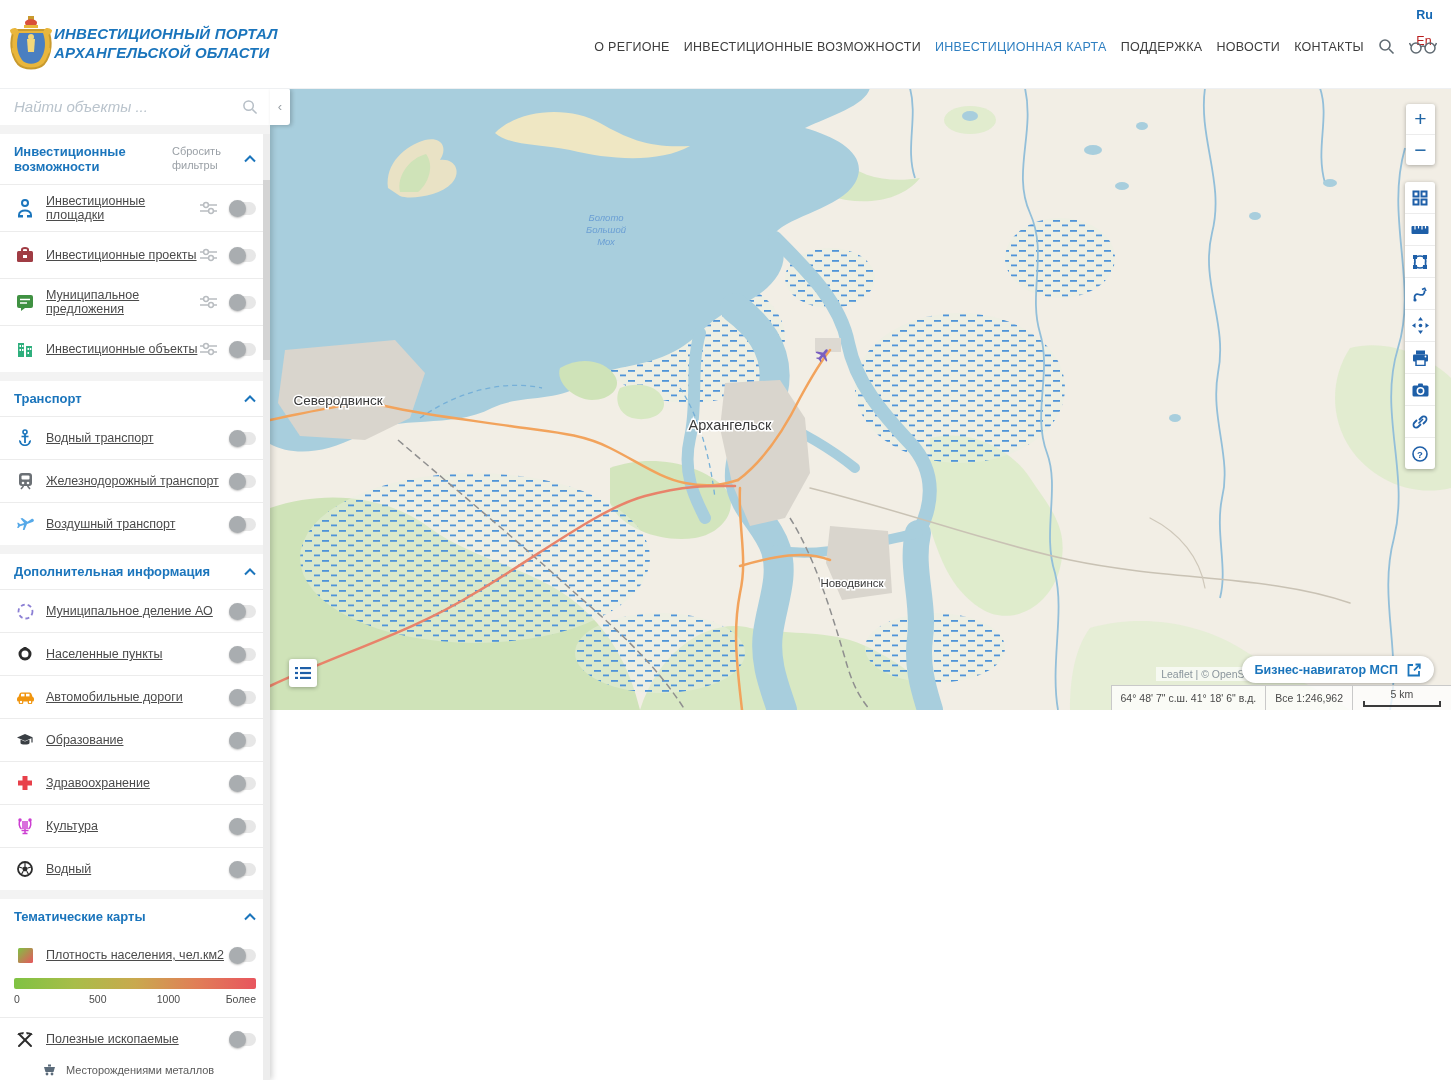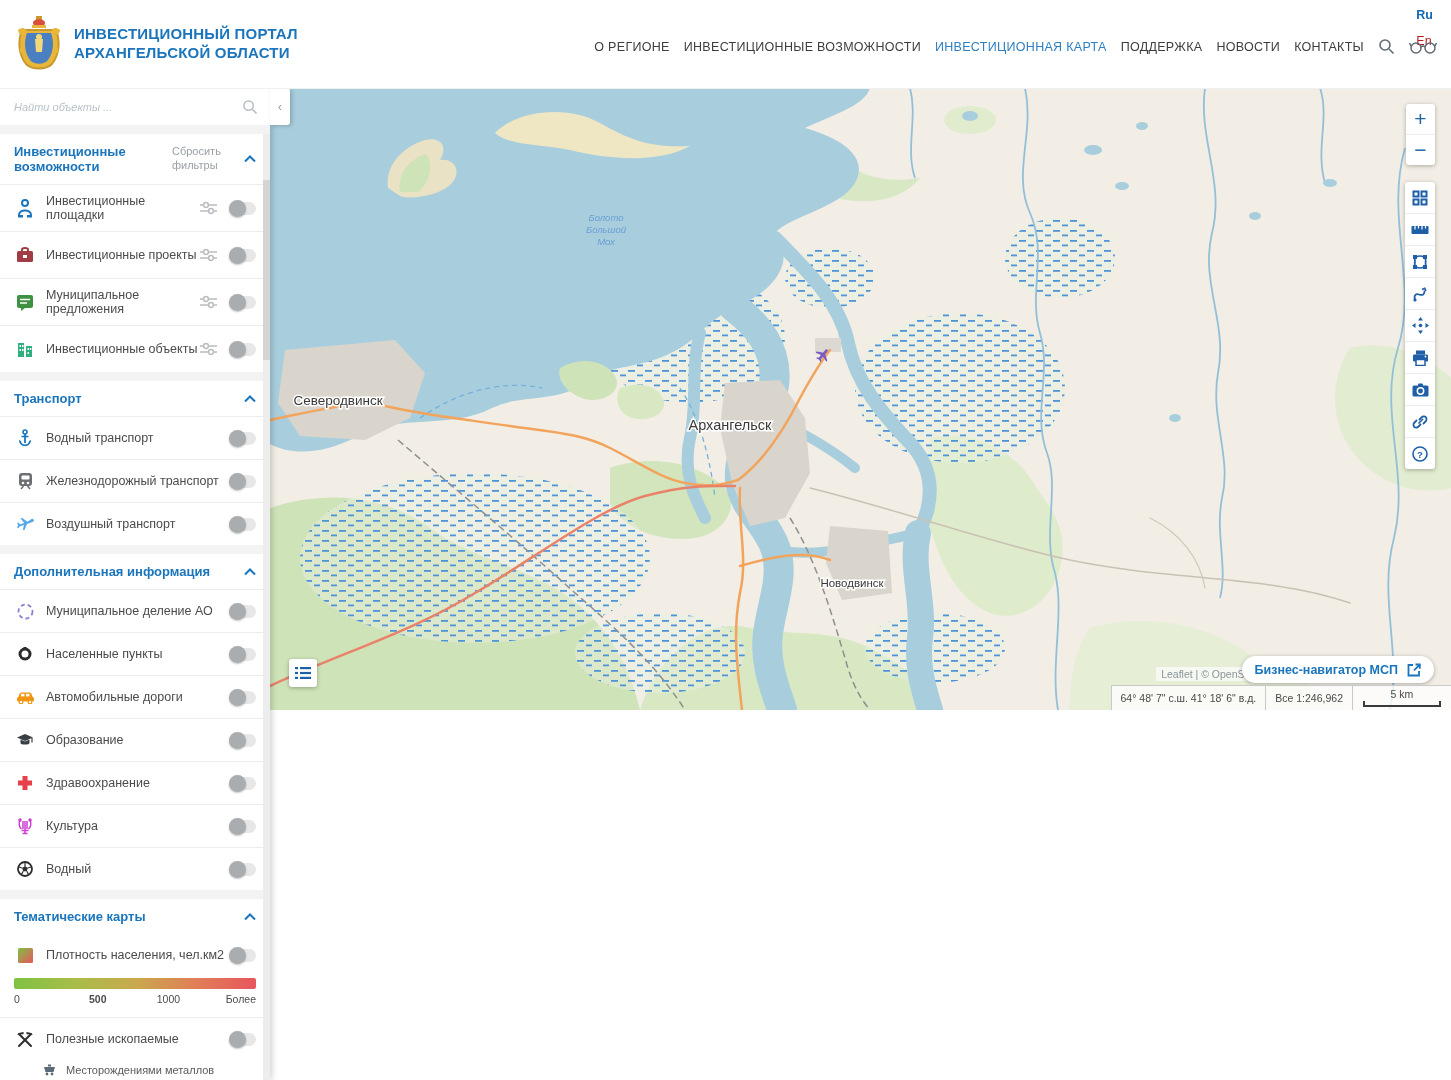--- a/index.html
+++ b/index.html
@@ -1,54 +1,54 @@
 <!DOCTYPE html>
 <html><head>
 <meta charset="utf-8">
 <style>
   html,body{margin:0;padding:0;}
   body{width:1451px;height:1080px;position:relative;overflow:hidden;background:#fff;
        font-family:"Liberation Sans","DejaVu Sans",sans-serif;}
   
   .header{position:absolute;left:0;top:0;width:1451px;height:88px;background:#fff;z-index:30;
           border-bottom:1px solid #eef0f2;}
-  .brand{position:absolute;left:16px;top:14px;display:flex;align-items:center;gap:12px;}
+  .brand{position:absolute;left:8px;top:14px;display:flex;align-items:center;font-style:italic;}
   .brand-title{color:#1b75bc;font-weight:bold;font-size:15px;line-height:1.3;letter-spacing:.2px;}
   .lang{position:absolute;right:18px;top:8px;font-size:12.5px;display:flex;gap:12px;flex-direction:column;}
   .lang .ru{color:#1467b3;font-weight:bold;cursor:pointer;}
   .lang .en{color:#b91c1c;cursor:pointer;}
   .topnav{position:absolute;right:14px;top:38px;display:flex;align-items:center;gap:14px;}
   .topnav a{font-size:12.5px;color:#3d3d3d;text-decoration:none;font-weight:500;letter-spacing:.3px;cursor:pointer;}
   .topnav a.active{color:#2e7fc1;}
   .hicon{display:flex;align-items:center;cursor:pointer;}
   
   .sidebar{position:absolute;left:0;top:88px;width:270px;height:992px;background:#f3f3f3;z-index:20;
            box-shadow:2px 0 6px rgba(0,0,0,.18);overflow:hidden;}
   .scrolltrack{position:absolute;right:0;top:46px;width:7px;height:946px;background:#ededed;}
   .scrollthumb{position:absolute;right:0;top:46px;width:7px;height:180px;background:#d4d4d4;}
   .card{background:#fff;margin-bottom:9px;}
   .searchrow{height:37px;display:flex;align-items:center;padding:0 12px;background:#fff;margin-bottom:9px;}
-  .searchrow input{flex:1;border:none;outline:none;font-size:11px;font-style:italic;color:#0369a1;}
+  .searchrow input{flex:1;border:none;outline:none;font-size:15px;font-style:italic;color:#0369a1;}
   .searchrow input::placeholder{color:#b9c3cc;font-style:italic;}
   .sec-head{display:flex;align-items:center;padding:10px 14px;}
   .sec-title{color:#1b75bc;font-weight:bold;font-size:13px;flex:1;}
   .reset{font-size:11px;color:#9aa0a6;width:58px;text-align:left;line-height:1.25;margin-right:14px;cursor:pointer;}
   .row{display:flex;align-items:center;padding:0 14px;height:46px;border-top:1px solid #ececec;}
   .row .ric{width:22px;display:flex;justify-content:center;margin-right:10px;flex:none;}
-  .row .lbl{flex:1;font-size:12.5px;color:#4b4b4b;}
+  .row .lbl{flex:1;font-size:12.5px;color:#4b4b4b;text-decoration:underline;}
   .row.short{height:42px;}
   .filtic{margin-right:12px;cursor:pointer;display:flex;}
   .toggle{width:27px;height:13px;border-radius:8px;background:#e7e7e7;position:relative;flex:none;cursor:pointer;}
   .toggle::after{content:"";position:absolute;left:0;top:-2px;width:17px;height:17px;border-radius:50%;
                  background:#a9adb0;box-shadow:0 1px 2px rgba(0,0,0,.25);}
   .legendblock{padding:2px 14px 10px;}
   .gradbar{height:11px;border-radius:2px;background:linear-gradient(90deg,#7fc243,#a8bd49,#c9a94e,#e07f57,#e8555e);}
   .gradlabels{position:relative;height:14px;margin-top:4px;font-size:10.5px;color:#4b4b4b;}
   .gradlabels .g0{position:absolute;left:0;}
-  .gradlabels .g500{position:absolute;left:31%;font-weight:bold;}
+  .gradlabels .g500{position:absolute;left:31%;}
   .gradlabels .g1000{position:absolute;left:59%;}
   .gradlabels .gmax{position:absolute;right:0;}
   .subrow{display:flex;align-items:center;padding:4px 14px 4px 40px;}
   .subrow .ric{width:18px;display:flex;justify-content:center;margin-right:8px;flex:none;}
   .subrow .lbl{font-size:11px;color:#5a5a5a;}
   .subpad{padding-bottom:10px;}
   
   .collapse-tab{position:absolute;left:270px;top:88px;width:20px;height:37px;background:#fff;z-index:21;
                 border-radius:0 3px 3px 0;box-shadow:2px 1px 4px rgba(0,0,0,.2);display:flex;align-items:center;
                 justify-content:center;color:#9aa0a6;font-size:13px;cursor:pointer;}

